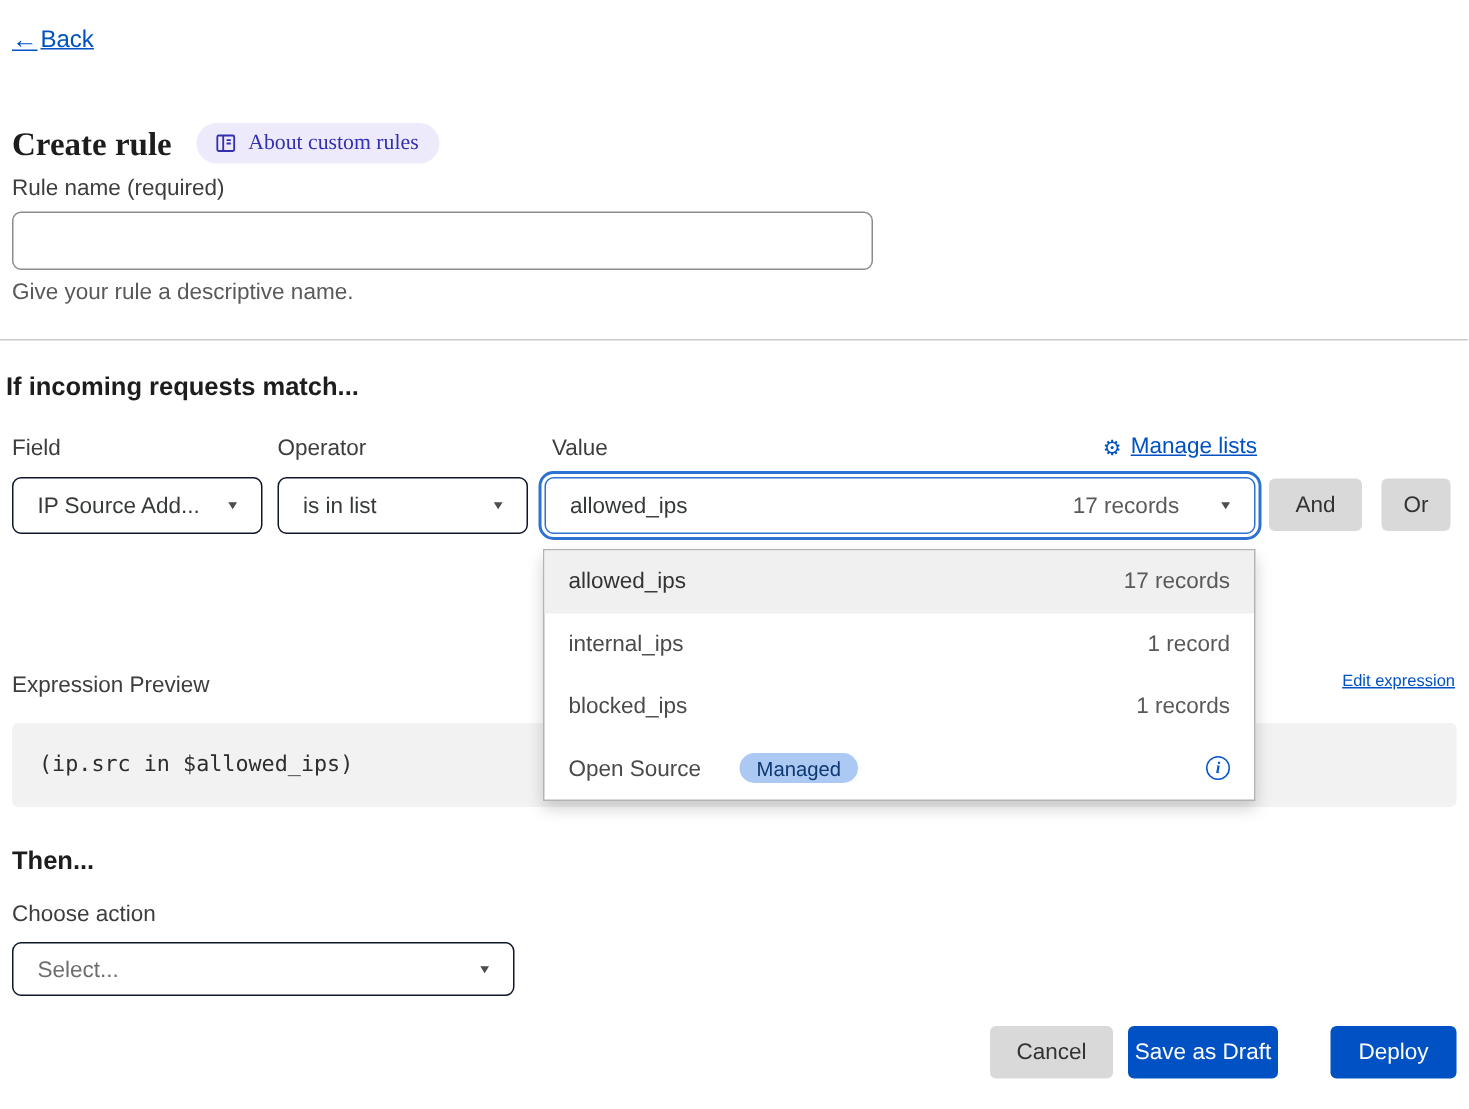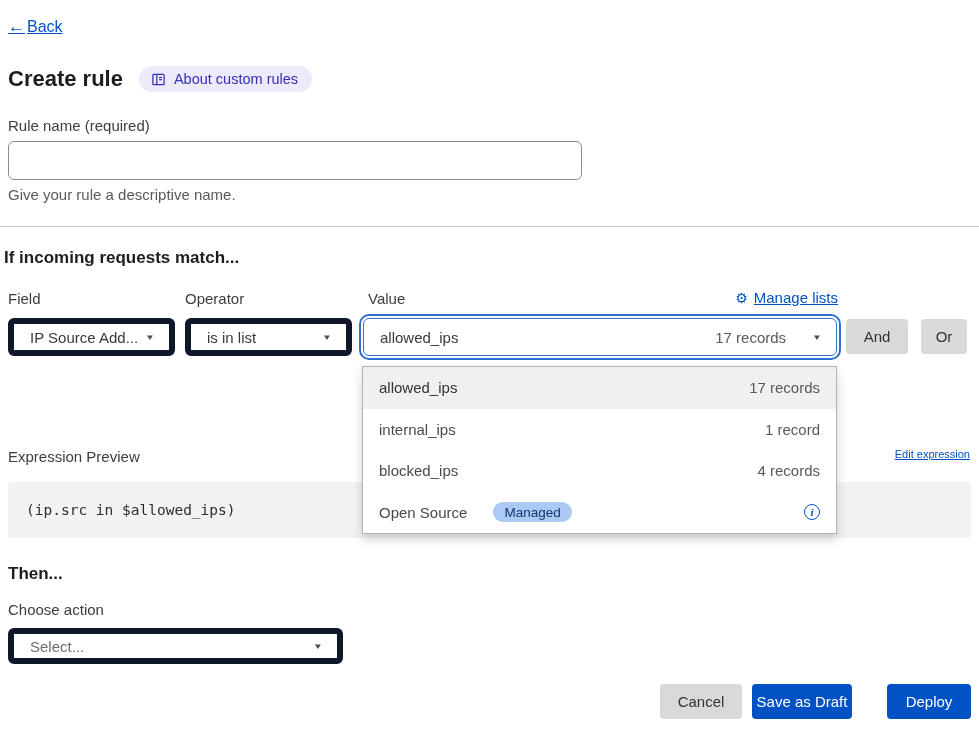--- a/index.html
+++ b/index.html
@@ -27,22 +27,22 @@
   
   .back-link {
     left: 8px; top: 17px;
     font-size: 16px;
     display: flex; align-items: center; gap: 2px;
   }
   .back-arrow { font-size: 17px; text-decoration: none; }
 
   
   .title-row {
-    left: 8px; top: 66px;
-    display: flex; align-items: center; gap: 16px;
+    left: 8px; top: 82px;
+    display: flex; align-items: center; gap: 16px; font-family: Liberation Serif, serif;
   }
   .page-title { font-size: 22px; font-weight: bold; color: #1d1d1d; }
   .about-badge {
     display: flex; align-items: center; gap: 8px;
     background: #edeafc;
     color: #332fb0;
     border-radius: 14px;
     padding: 5px 14px 5px 12px;
     font-size: 14.5px;
     cursor: pointer;
@@ -70,21 +70,21 @@
     left: 0; top: 226px;
     width: 979px; height: 1px;
     background: #cccccc;
   }
 
   .section-heading { font-size: 17px; font-weight: bold; color: #1d1d1d; }
 
   
   .select-box {
     height: 38px;
-    border: 6px solid #0f172a;
+    border: 1px solid #0f172a;
     border-radius: 6px;
     background: #fff;
     display: flex; align-items: center;
     padding: 0 14px 0 16px;
     cursor: pointer;
     font-size: 15px;
     color: #36393a;
   }
   .select-box .caret {
     margin-left: auto;
@@ -253,21 +253,21 @@
     <div class="dropdown-item selected">
       <span>allowed_ips</span>
       <span class="item-count">17 records</span>
     </div>
     <div class="dropdown-item">
       <span>internal_ips</span>
       <span class="item-count">1 record</span>
     </div>
     <div class="dropdown-item">
       <span>blocked_ips</span>
-      <span class="item-count">4 records</span>
+      <span class="item-count">1 records</span>
     </div>
     <div class="dropdown-item">
       <span>Open Source</span>
       <span class="managed-badge">Managed</span>
       <span class="info-icon">i</span>
     </div>
   </div>
 
   <div class="abs field-label" style="left:8px; top:448px; color:#3d3d3d;">Expression Preview</div>
   <a class="abs link" style="right:9px; top:448px; font-size:11px;">Edit expression</a>

